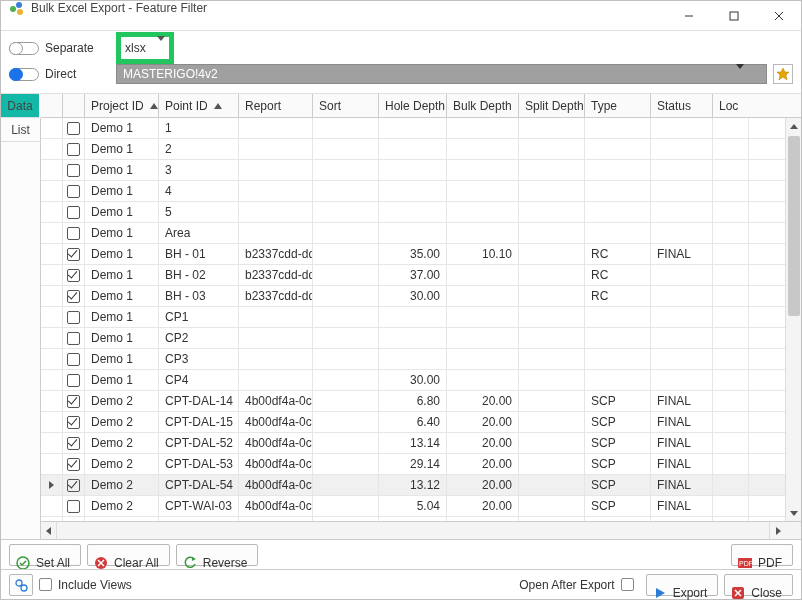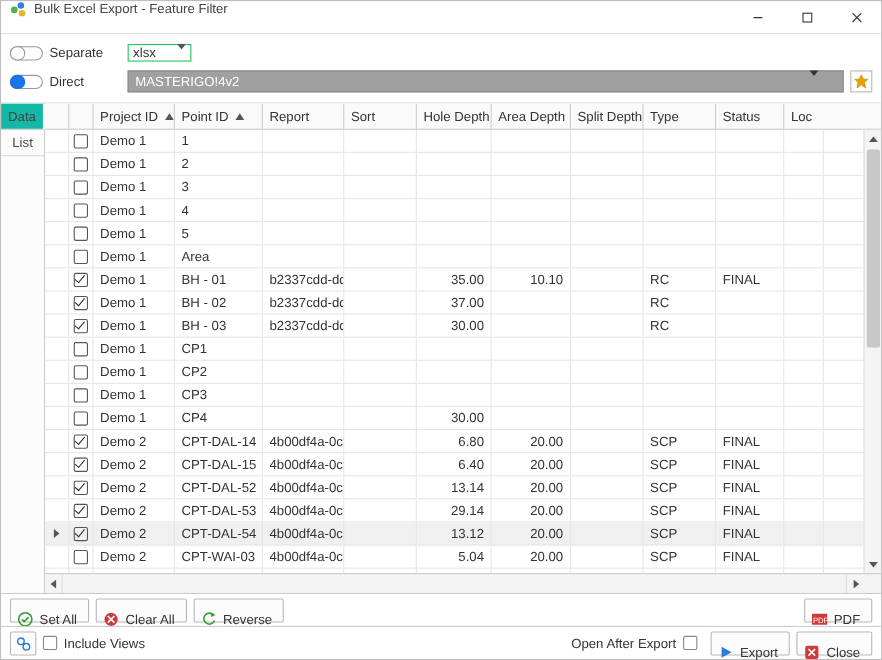--- a/index.html
+++ b/index.html
@@ -47,21 +47,21 @@
     flex:1; height:20px; border:1px solid #c9c17a; background:#fffbe0;
     display:flex; align-items:center; padding:0 4px; color:#444;
     position:relative;
   }
   .path-ell {
     width:28px; border-left:1px solid #c9c17a; height:100%; display:flex;
     align-items:center; justify-content:center; color:#555;
     position:absolute; right:0; top:0;
   }
   .ext-box {
-    width: 58px; height:16px; border:1px solid #22c55e; background:#fff;
+    width: 58px; height:32px; border:5px solid #22c55e; background:#fff;
     display:flex; align-items:center; padding:0 4px; position:relative;
   }
   .ext-box .caret { position:absolute; right:4px; top:4px; }
   .config-bar {
     flex:1; height:20px; background:#a0a0a0; color:#fff;
     display:flex; align-items:center; padding:0 6px; position:relative;
     border:1px solid #8a8a8a;
   }
   .config-bar .caret { position:absolute; right:22px; top:4px; color:#000;}
   .config-star { width:20px; height:20px; display:flex; align-items:center; justify-content:center; background:#fff; border:1px solid #b8b8b8; }
@@ -227,21 +227,21 @@
             <span>Project ID</span>
             <span class="sort-up"></span>
           </div>
         <div class="gh-cell col-point">
             <span>Point ID</span>
             <span class="sort-up"></span>
           </div>
         <div class="gh-cell col-report">Report</div>
         <div class="gh-cell col-sort">Sort</div>
         <div class="gh-cell col-holed" style="justify-content:flex-start">Hole Depth</div>
-        <div class="gh-cell col-paged" style="justify-content:flex-start">Area Depth</div>
+        <div class="gh-cell col-paged" style="justify-content:flex-start">Bulk Depth</div>
         <div class="gh-cell col-splitd">Split Depth</div>
         <div class="gh-cell col-type">Type</div>
         <div class="gh-cell col-status">Status</div>
         <div class="gh-cell col-loc">Loc</div>
       </div>
 
       <div class="grid-body" id="grid-body">
         <div class="row">
             <div class="cell col-ind"></div>
             <div class="cell col-chk">

